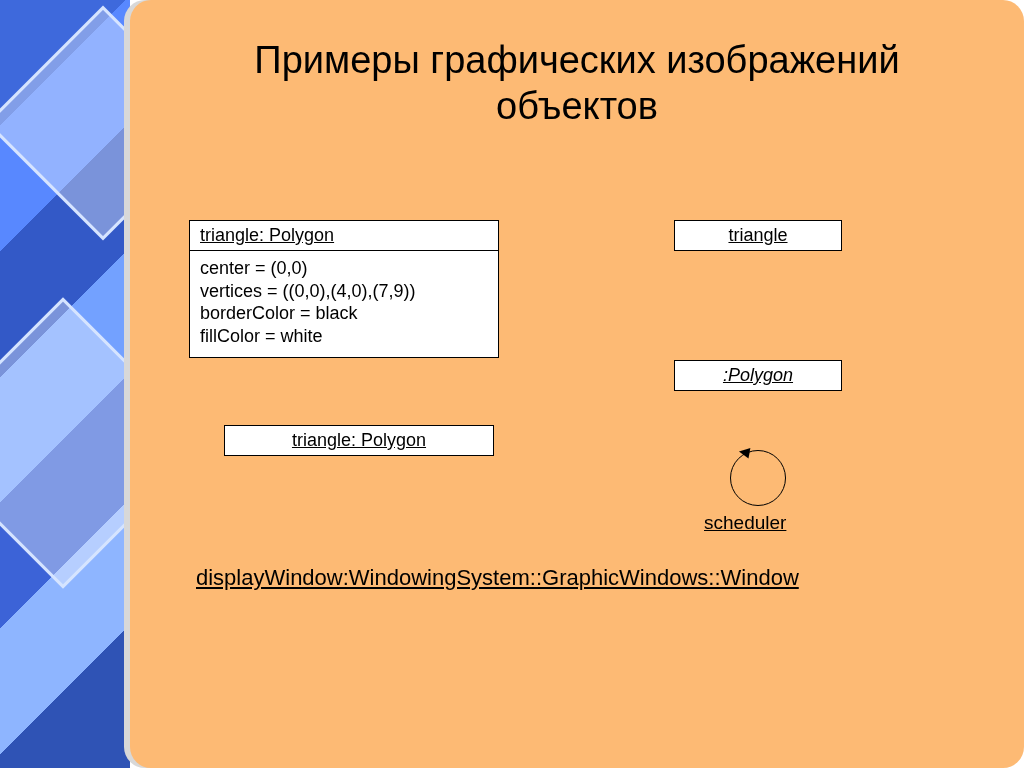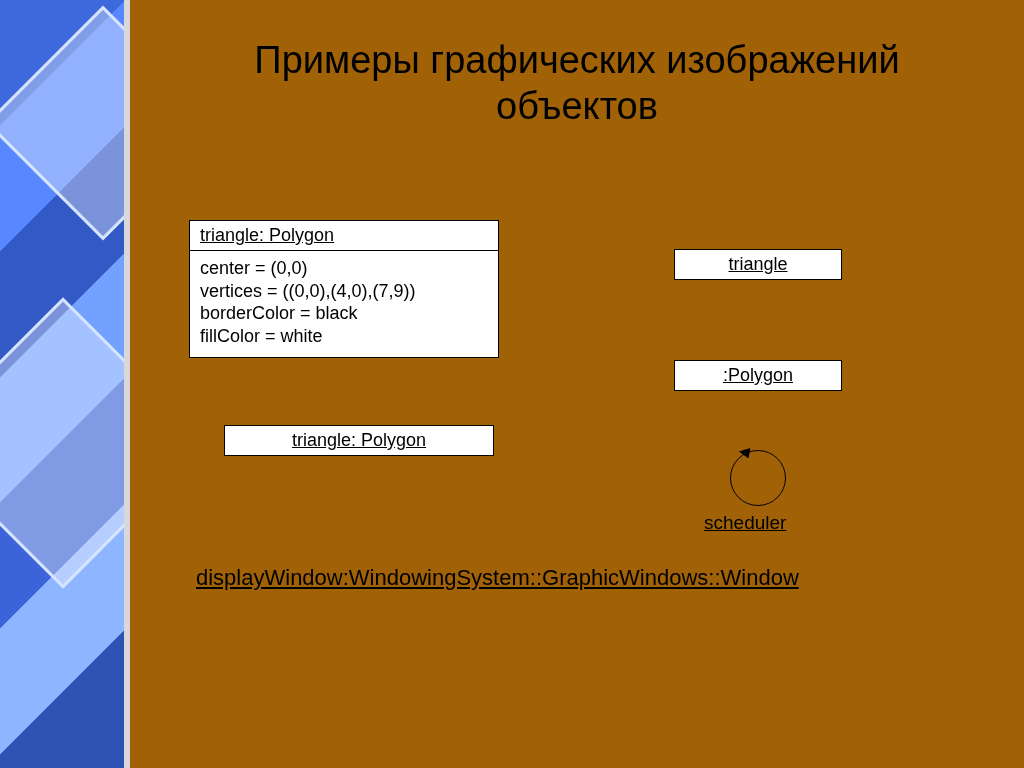--- a/index.html
+++ b/index.html
@@ -35,22 +35,23 @@
     background: rgba(255,255,255,.35);
   }
   .bg::before { left:20px; top:40px;  width:160px; height:160px; transform:rotate(45deg); border:3px solid #cfe0ff; }
   .bg::after  { left:-40px; top:340px; width:200px; height:200px; transform:rotate(45deg); border:3px solid #cfe0ff; }
 
   
   .slide {
     position: absolute;
     left: 130px; top: 0;
     width: 894px; height: 768px;
-    background: #a16207;
+    background: #fdba74;
     box-shadow: -6px 0 0 #d8d8d8; 
+    border-radius: 21px;
   }
 
   h1.title {
     margin: 38px 40px 0 40px;
     font-weight: 400;
     font-size: 38px;
     line-height: 1.2;
     color: #000;
     text-align: center;
   }
@@ -80,25 +81,25 @@
     padding: 6px 10px 10px 10px;
     line-height: 1.25;
     white-space: pre;
   }
 
   
   #box1 { left: 55px;  top: 220px; width: 310px; }
   #box1 .obj-head { font-size: 18px; }
 
   
-  #box2 { left: 540px; top: 220px; width: 168px; margin-top: 29px; }
+  #box2 { left: 540px; top: 220px; width: 168px; }
   #box2 .obj-head { text-align: center; }
 
   
-  #box3 { left: 540px; top: 360px; width: 168px; }
+  #box3 { left: 540px; top: 360px; width: 168px; font-style: italic; }
   #box3 .obj-head { text-align: center; }
 
   
   #box4 { left: 90px;  top: 425px; width: 270px; }
   #box4 .obj-head { text-align: center; }
 
   
   .sched-circle {
     position: absolute;
     left: 596px; top: 450px;

